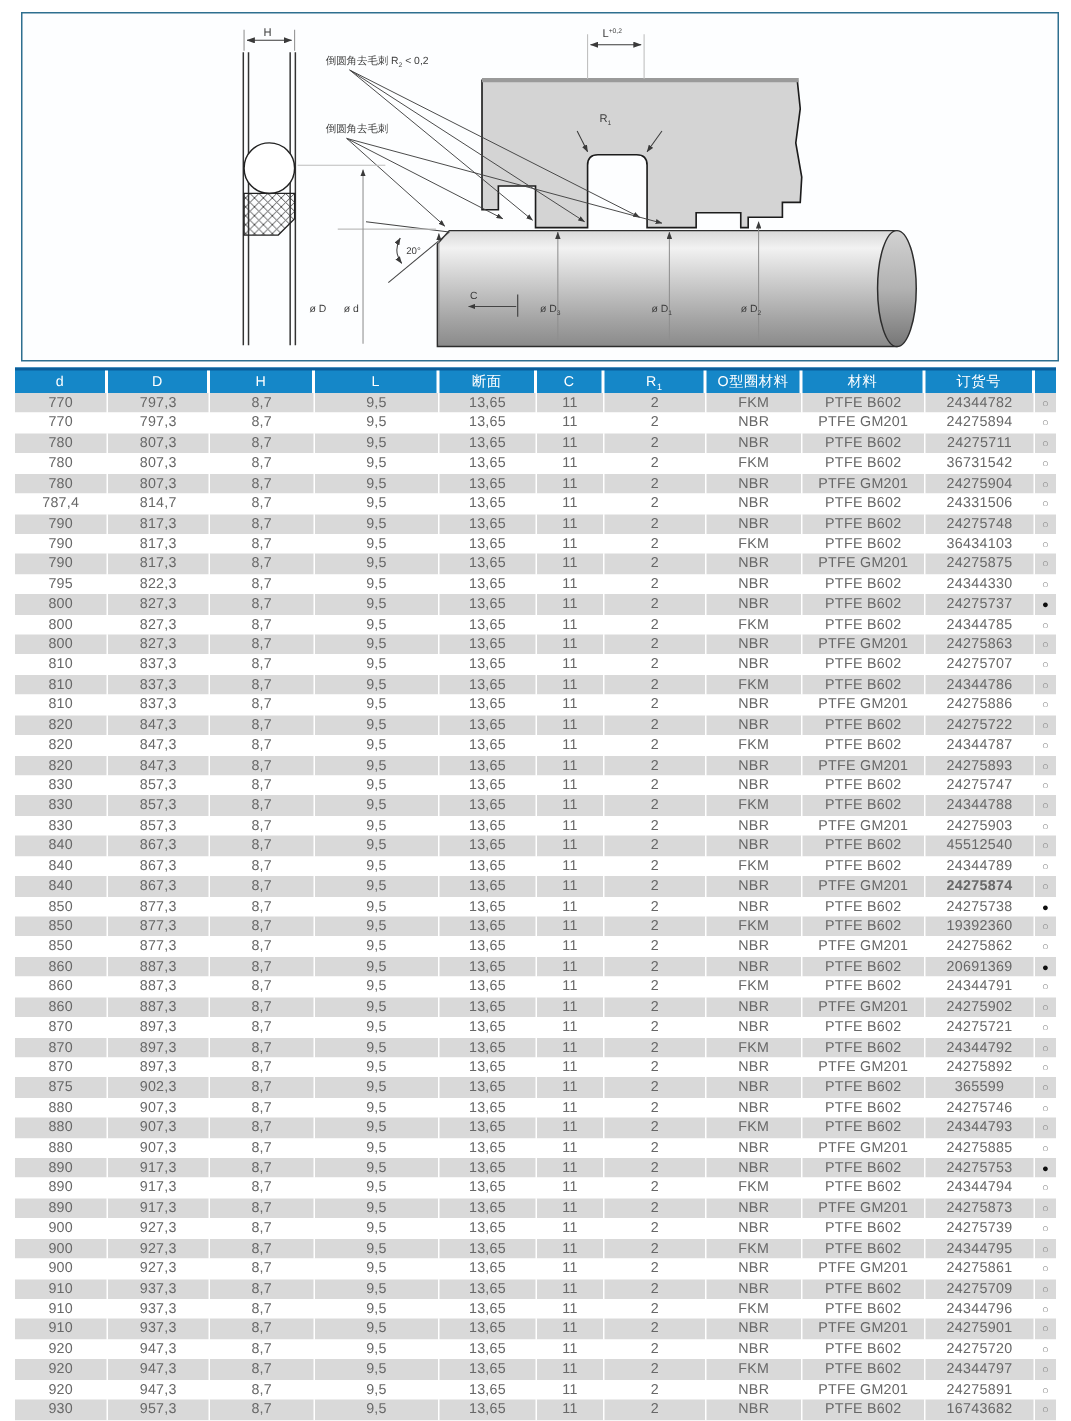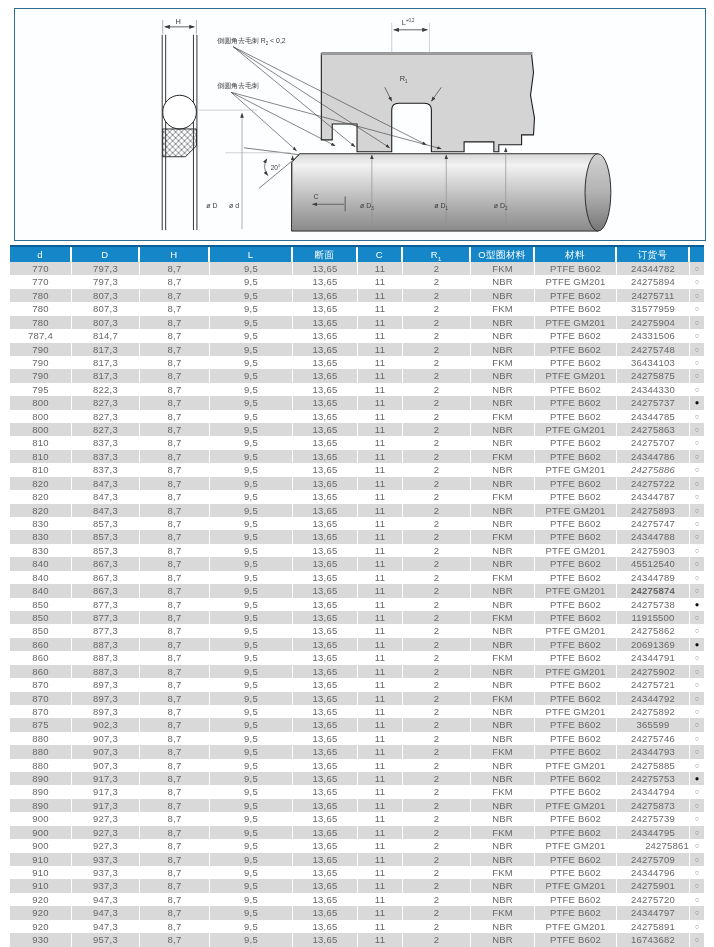--- a/index.html
+++ b/index.html
@@ -203,21 +203,21 @@
       <div class="trow even">
         <div class="tcell" style="width: 62px;">780</div>
         <div class="tcell" style="width: 68px;">807,3</div>
         <div class="tcell" style="width: 70px;">8,7</div>
         <div class="tcell" style="width: 83px;">9,5</div>
         <div class="tcell" style="width: 65px;">13,65</div>
         <div class="tcell" style="width: 45px;">11</div>
         <div class="tcell" style="width: 68px;">2</div>
         <div class="tcell" style="width: 64px;">FKM</div>
         <div class="tcell" style="width: 82px;">PTFE B602</div>
-        <div class="tcell" style="width: 73px;">31577959</div>
+        <div class="tcell" style="width: 73px;">36731542</div>
         <div class="tcell dot doto" style="width: 14px;">○</div>
       </div>
       <div class="trow odd">
         <div class="tcell" style="width: 62px;">780</div>
         <div class="tcell" style="width: 68px;">807,3</div>
         <div class="tcell" style="width: 70px;">8,7</div>
         <div class="tcell" style="width: 83px;">9,5</div>
         <div class="tcell" style="width: 65px;">13,65</div>
         <div class="tcell" style="width: 45px;">11</div>
         <div class="tcell" style="width: 68px;">2</div>
@@ -359,21 +359,21 @@
       <div class="trow even">
         <div class="tcell" style="width: 62px;">810</div>
         <div class="tcell" style="width: 68px;">837,3</div>
         <div class="tcell" style="width: 70px;">8,7</div>
         <div class="tcell" style="width: 83px;">9,5</div>
         <div class="tcell" style="width: 65px;">13,65</div>
         <div class="tcell" style="width: 45px;">11</div>
         <div class="tcell" style="width: 68px;">2</div>
         <div class="tcell" style="width: 64px;">NBR</div>
         <div class="tcell" style="width: 82px;">PTFE GM201</div>
-        <div class="tcell" style="width: 73px; font-style: italic;">24275886</div>
+        <div class="tcell" style="width: 73px;">24275886</div>
         <div class="tcell dot doto" style="width: 14px;">○</div>
       </div>
       <div class="trow odd">
         <div class="tcell" style="width: 62px;">820</div>
         <div class="tcell" style="width: 68px;">847,3</div>
         <div class="tcell" style="width: 70px;">8,7</div>
         <div class="tcell" style="width: 83px;">9,5</div>
         <div class="tcell" style="width: 65px;">13,65</div>
         <div class="tcell" style="width: 45px;">11</div>
         <div class="tcell" style="width: 68px;">2</div>
@@ -502,21 +502,21 @@
       <div class="trow odd">
         <div class="tcell" style="width: 62px;">850</div>
         <div class="tcell" style="width: 68px;">877,3</div>
         <div class="tcell" style="width: 70px;">8,7</div>
         <div class="tcell" style="width: 83px;">9,5</div>
         <div class="tcell" style="width: 65px;">13,65</div>
         <div class="tcell" style="width: 45px;">11</div>
         <div class="tcell" style="width: 68px;">2</div>
         <div class="tcell" style="width: 64px;">FKM</div>
         <div class="tcell" style="width: 82px;">PTFE B602</div>
-        <div class="tcell" style="width: 73px;">11915500</div>
+        <div class="tcell" style="width: 73px;">19392360</div>
         <div class="tcell dot doto" style="width: 14px;">○</div>
       </div>
       <div class="trow even">
         <div class="tcell" style="width: 62px;">850</div>
         <div class="tcell" style="width: 68px;">877,3</div>
         <div class="tcell" style="width: 70px;">8,7</div>
         <div class="tcell" style="width: 83px;">9,5</div>
         <div class="tcell" style="width: 65px;">13,65</div>
         <div class="tcell" style="width: 45px;">11</div>
         <div class="tcell" style="width: 68px;">2</div>
@@ -723,21 +723,21 @@
       <div class="trow even">
         <div class="tcell" style="width: 62px;">900</div>
         <div class="tcell" style="width: 68px;">927,3</div>
         <div class="tcell" style="width: 70px;">8,7</div>
         <div class="tcell" style="width: 83px;">9,5</div>
         <div class="tcell" style="width: 65px;">13,65</div>
         <div class="tcell" style="width: 45px;">11</div>
         <div class="tcell" style="width: 68px;">2</div>
         <div class="tcell" style="width: 64px;">NBR</div>
         <div class="tcell" style="width: 82px;">PTFE GM201</div>
-        <div class="tcell" style="width: 73px; text-align: right;">24275861</div>
+        <div class="tcell" style="width: 73px;">24275861</div>
         <div class="tcell dot doto" style="width: 14px;">○</div>
       </div>
       <div class="trow odd">
         <div class="tcell" style="width: 62px;">910</div>
         <div class="tcell" style="width: 68px;">937,3</div>
         <div class="tcell" style="width: 70px;">8,7</div>
         <div class="tcell" style="width: 83px;">9,5</div>
         <div class="tcell" style="width: 65px;">13,65</div>
         <div class="tcell" style="width: 45px;">11</div>
         <div class="tcell" style="width: 68px;">2</div>

